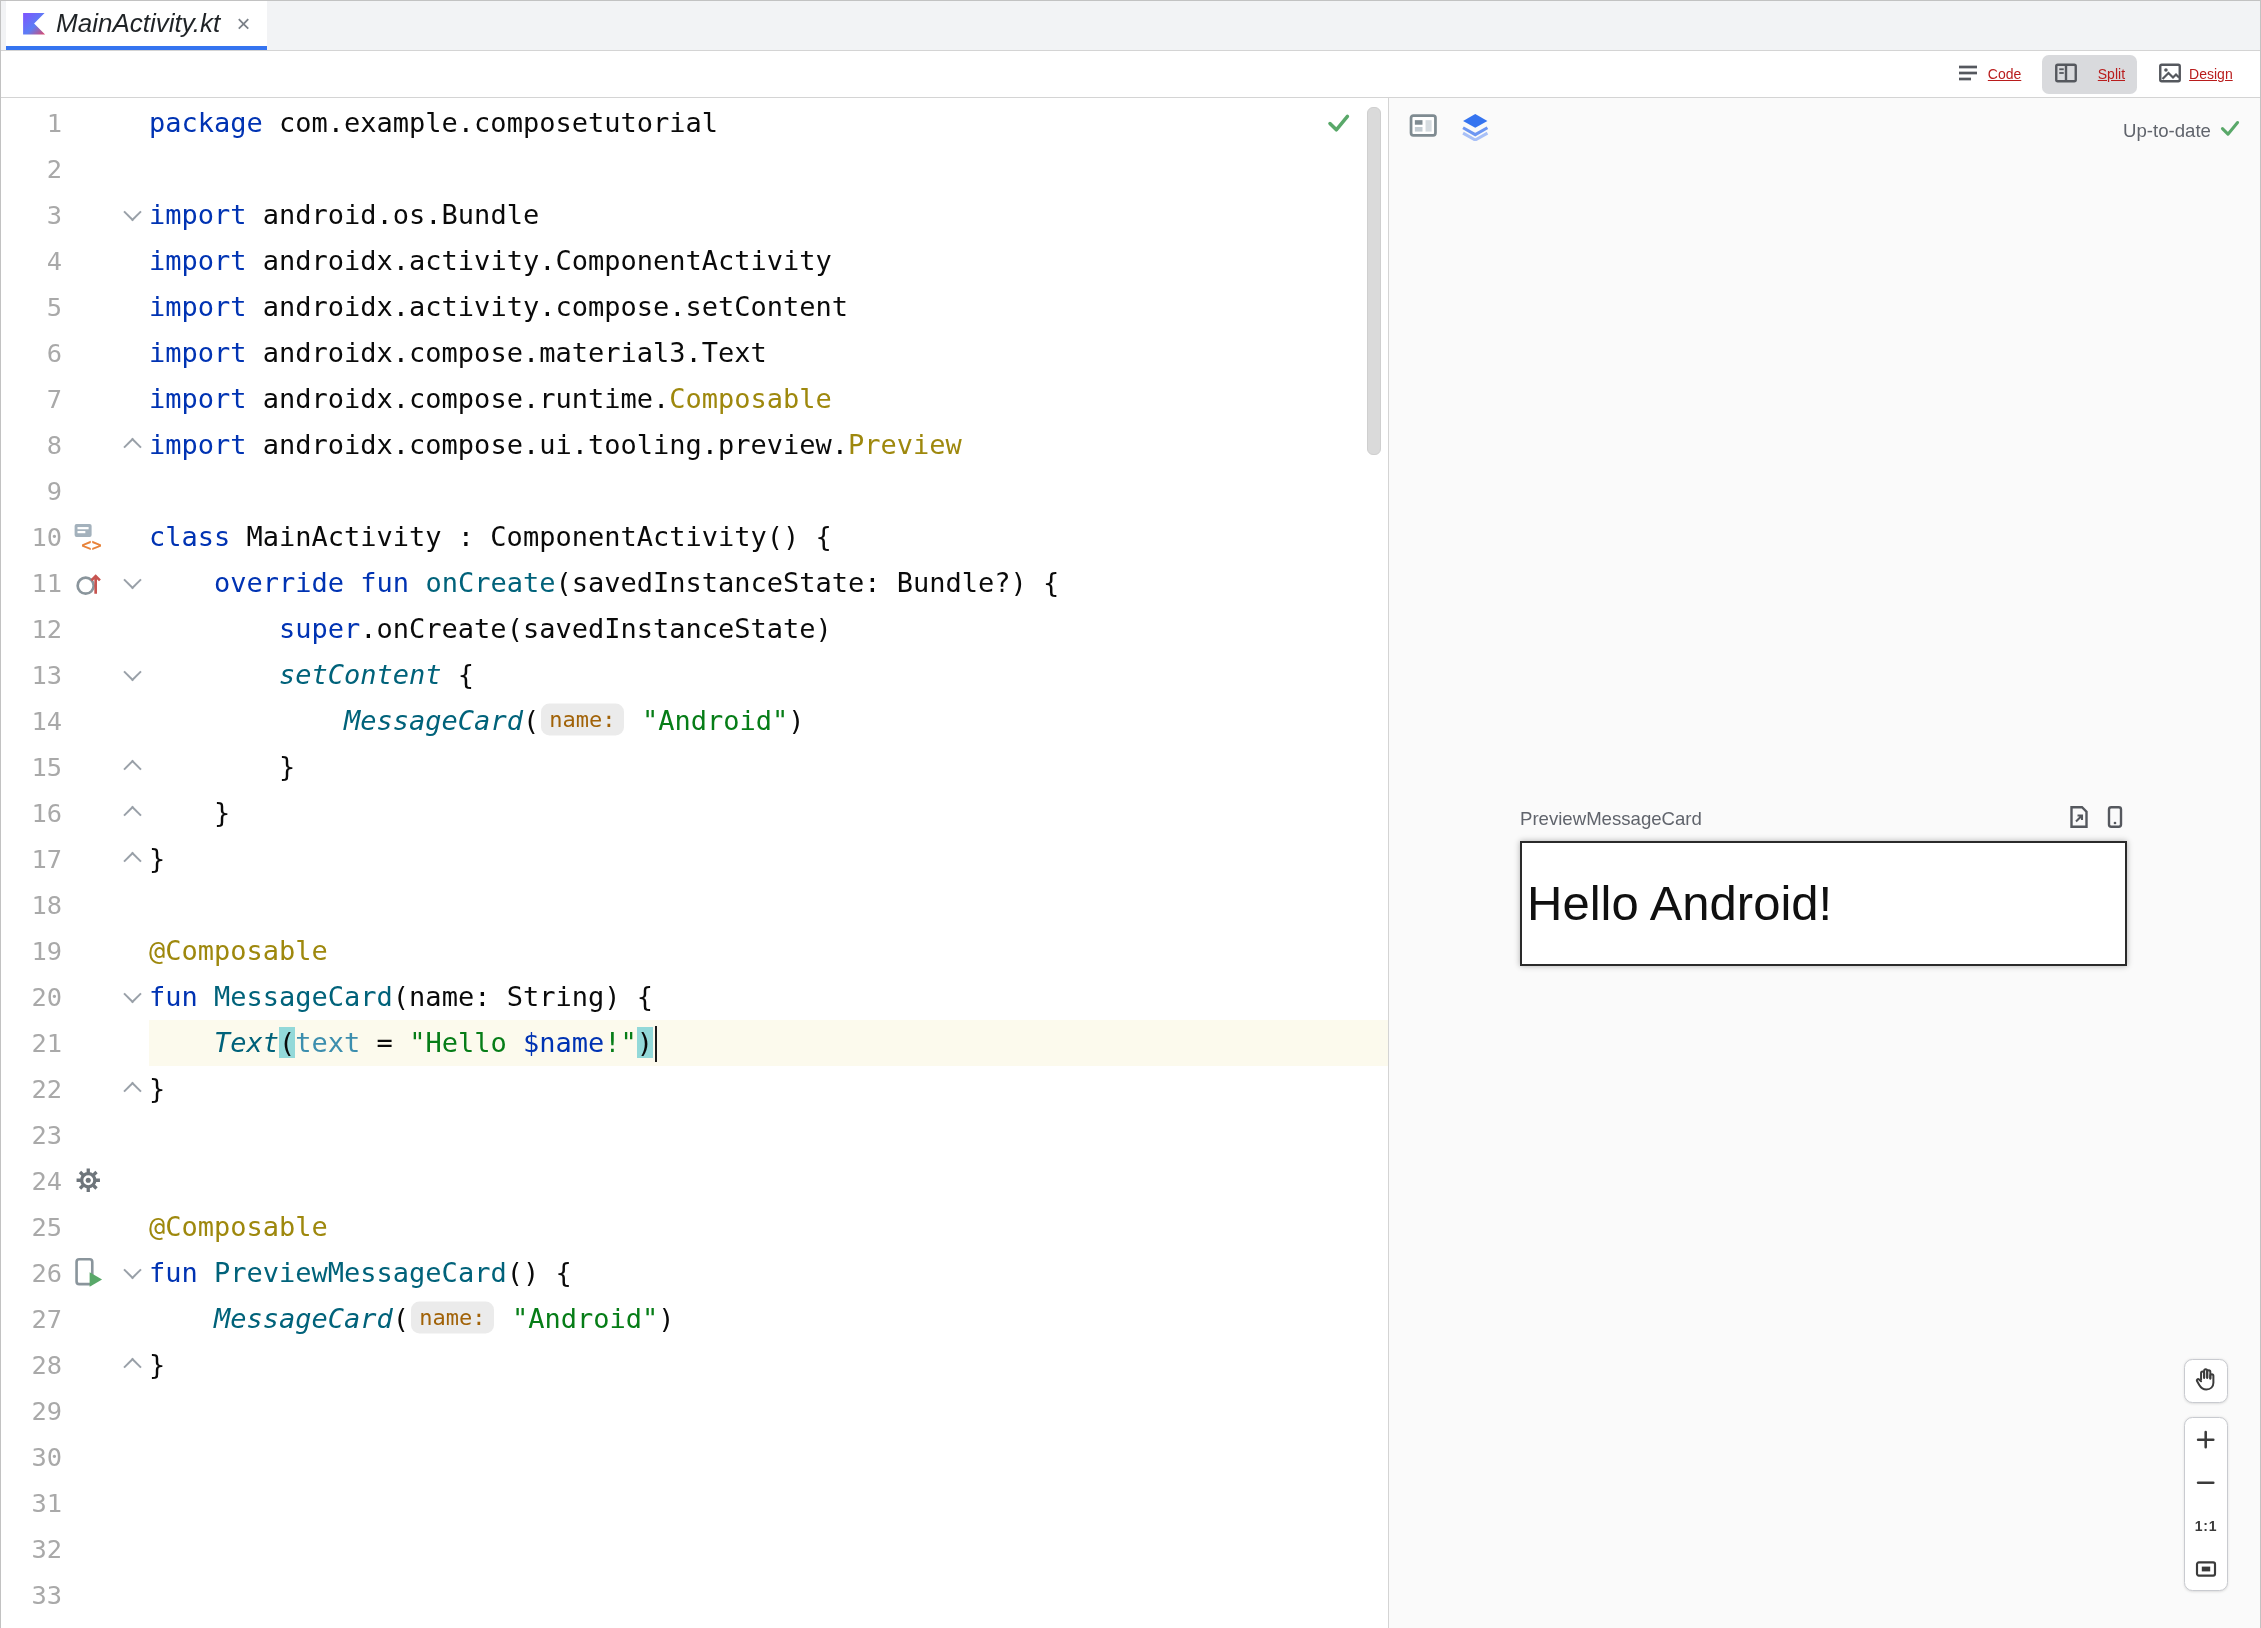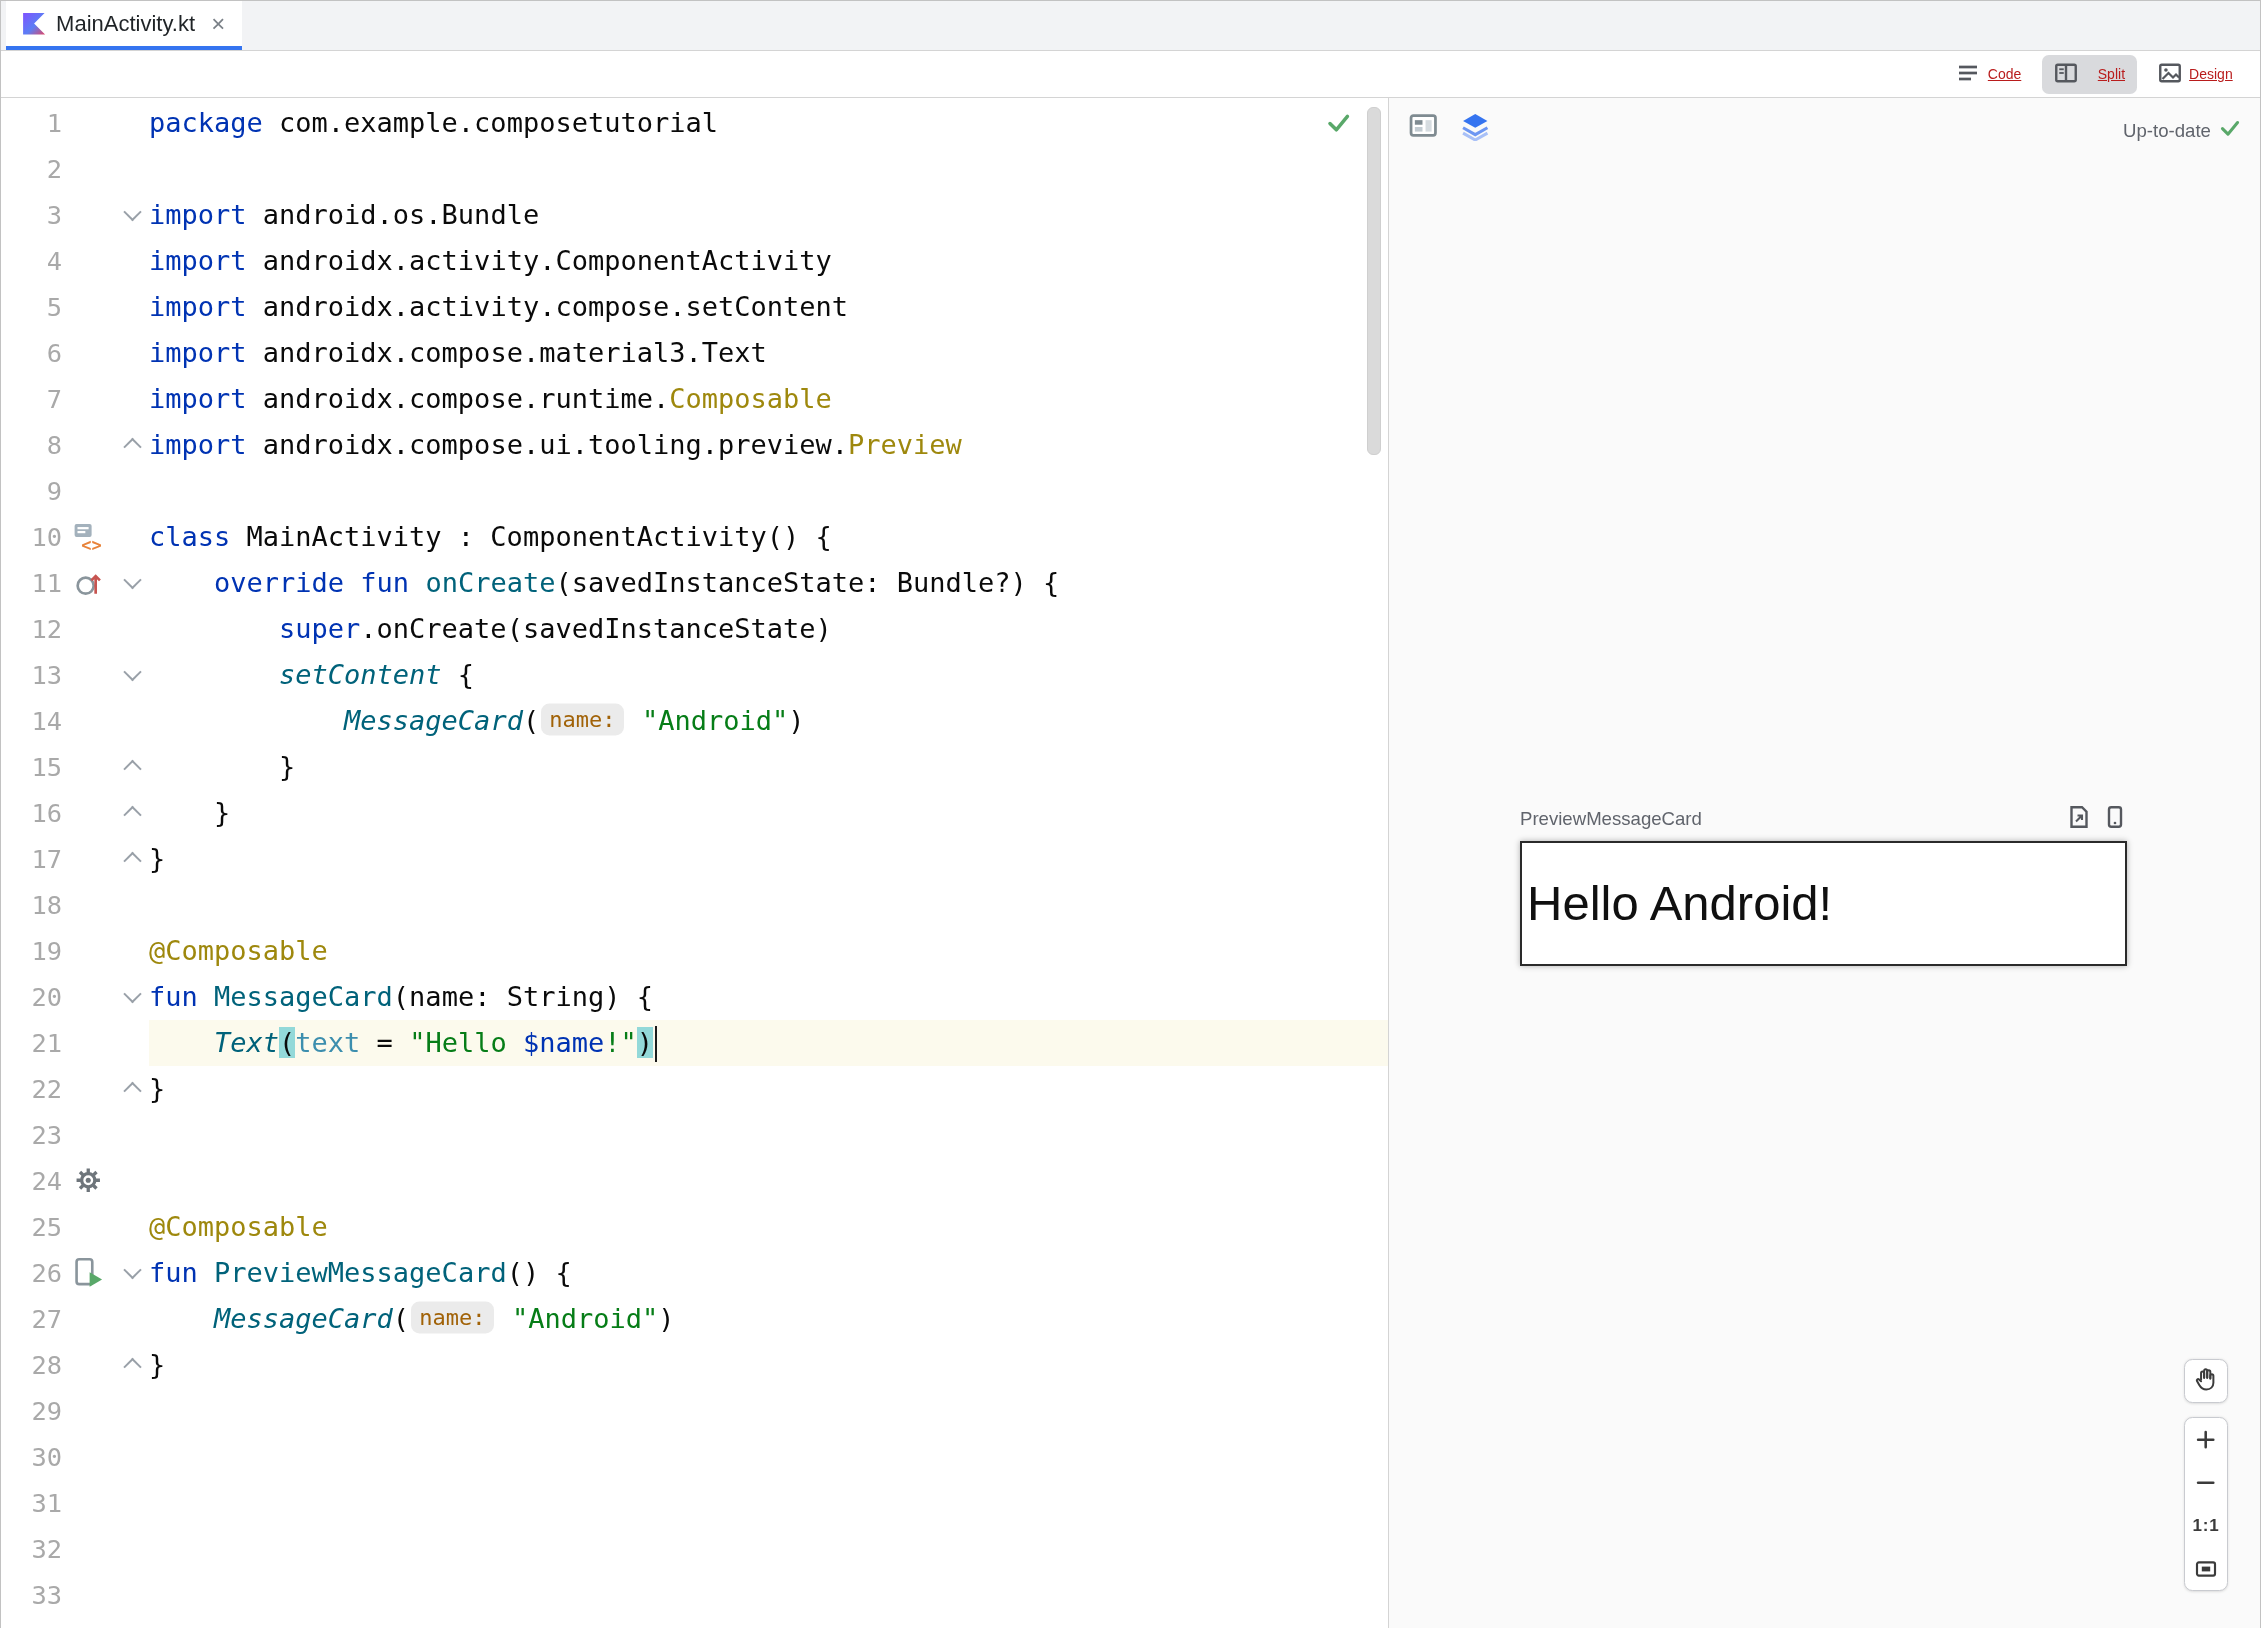--- a/index.html
+++ b/index.html
@@ -2,21 +2,21 @@
 <html style="font-size:13.6px"><head>
 <meta charset="utf-8">
 <style>
   html,body{margin:0;padding:0;overflow:hidden;}
   body{width:2261px;height:1629px;font-family:"Liberation Sans",sans-serif;background:#e9e9e9;}
   .window{width:2261px;height:1629px;box-sizing:border-box;border:1.7px solid #c2c2c2;background:#fff;display:flex;flex-direction:column;}
 
   
   .tabbar{height:49px;background:#f2f3f5;border-bottom:0.8px solid #d4d4d4;display:flex;align-items:stretch;padding-left:5.1px;flex:none;}
   .tab{background:#fff;display:flex;align-items:center;gap:11px;padding:0 17px;border-bottom:4.2px solid #3574f0;box-sizing:border-box;}
-  .tab-title{font-size:22px;color:#1f2326;}
+  .tab-title{font-size:26px;color:#1f2326;font-style:italic;}
   .kicon{width:22px;height:22px;flex:none;background:linear-gradient(135deg,#7f52ff 0%,#5c7ef5 55%,#e24462 100%);clip-path:polygon(0 0,100% 0,50% 50%,100% 100%,0 100%);}
   .tab-close{font-size:24px;color:#7b8188;line-height:1;margin-left:5.1px;cursor:default;}
 
   
   .toolbar2{height:46px;background:#fff;border-bottom:0.8px solid #d4d4d4;display:flex;align-items:center;justify-content:flex-end;padding-right:15.3px;gap:8.5px;flex:none;}
   .view-btn{display:flex;align-items:center;gap:7.6px;padding:6px 12px;border-radius:6.8px;font-size:14px;color:#b91c1c;text-decoration:underline;}
   .view-btn.selected{background:#d9dadd;gap:20px;}
 
   
   .main{flex:1;display:flex;min-height:0;}
@@ -51,21 +51,21 @@
   .uptodate{display:flex;align-items:center;gap:8.5px;font-size:18.6px;color:#60646c;}
   .preview-group{position:absolute;left:131px;top:707px;width:607px;}
   .plabel-row{display:flex;align-items:center;margin-bottom:8.5px;}
   .plabel{font-size:18.6px;color:#60646c;}
   .plabel-icons{margin-left:auto;display:flex;gap:12px;align-items:center;}
   .pbox{width:607px;height:125px;box-sizing:border-box;background:#fff;border:2.5px solid #2a2a2a;box-shadow:0 0 6px rgba(0,0,0,.3);display:flex;align-items:center;padding-left:5.1px;overflow:hidden;}
   .pbox-text{font-size:49px;color:#101010;white-space:nowrap;}
   .pan-btn{position:absolute;right:32px;top:1261px;width:44px;height:44px;box-sizing:border-box;background:#fff;border:0.8px solid #c9cbd0;border-radius:8.5px;display:flex;align-items:center;justify-content:center;box-shadow:0 0.8px 2.5px rgba(0,0,0,.12);}
   .zoom-group{position:absolute;right:32px;top:1319px;width:44px;box-sizing:border-box;background:#fff;border:0.8px solid #c9cbd0;border-radius:8.5px;box-shadow:0 0.8px 2.5px rgba(0,0,0,.12);display:flex;flex-direction:column;align-items:stretch;}
   .zoom-item{height:43px;display:flex;align-items:center;justify-content:center;color:#3b3b3b;}
-  .actual-size{font-size:17px;font-weight:bold;letter-spacing:0.8px;}
+  .actual-size{font-size:14px;font-weight:bold;letter-spacing:0.8px;}
 </style>
 </head>
 <body>
 
 <div class="window">
 
   <div class="tabbar">
     <div class="tab">
       <span class="kicon"></span>
       <span class="tab-title">MainActivity.kt</span>

